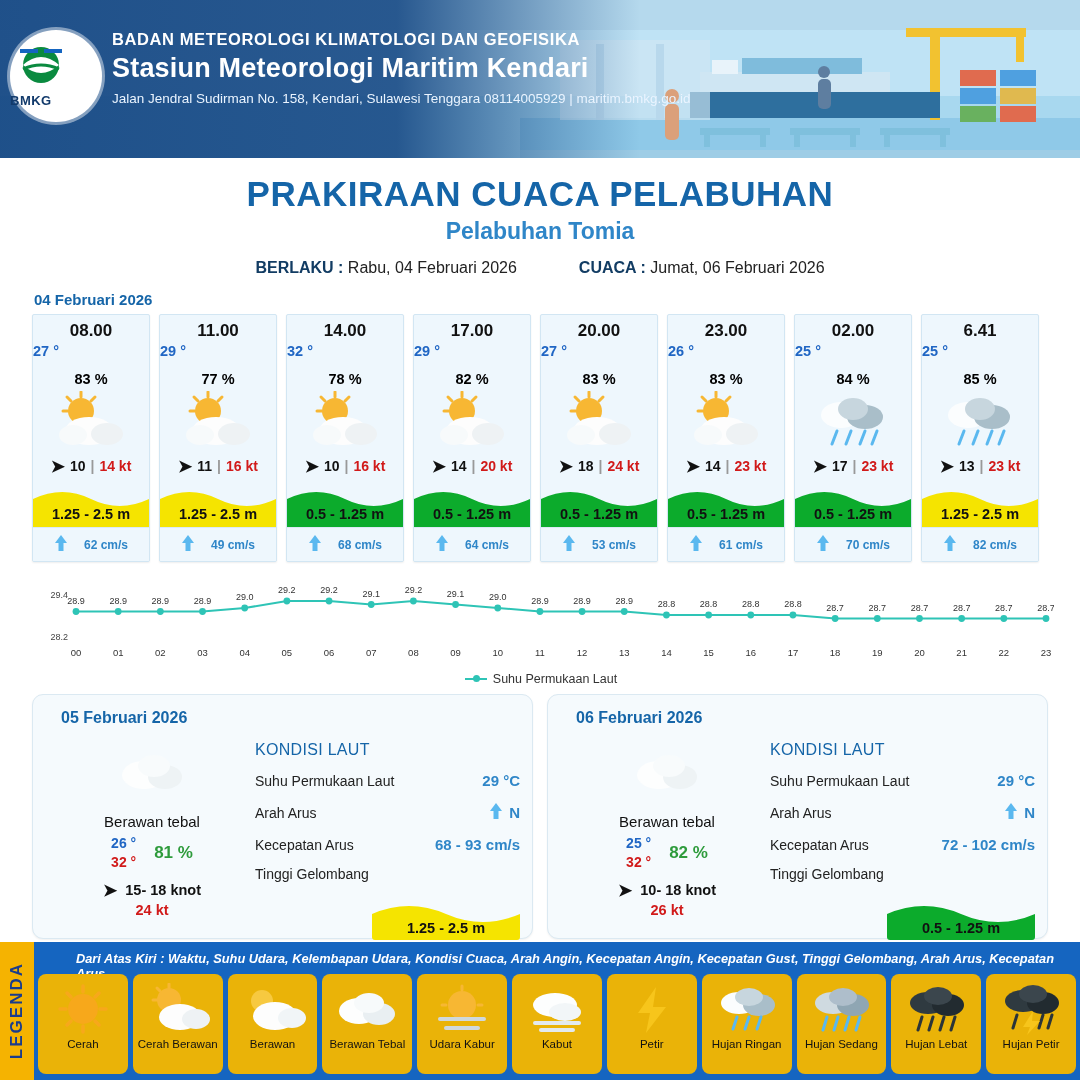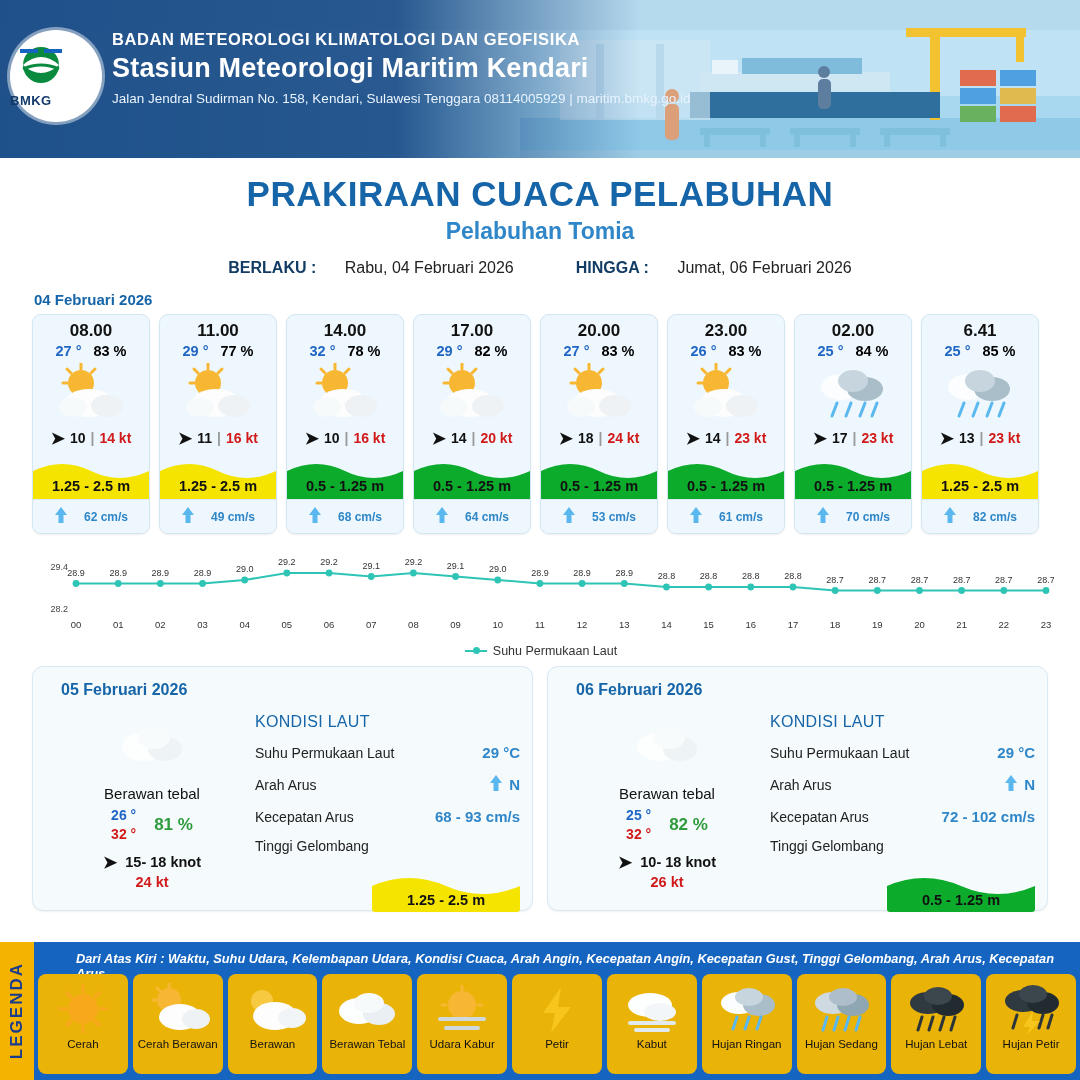--- a/index.html
+++ b/index.html
@@ -45,37 +45,37 @@
   }
   .title-sub {
     text-align:center; margin-top:4px;
     font-size:23px; font-weight:bold; color:#2f86c8;
   }
   .validity {
     display:flex; justify-content:center; gap:62px;
     margin-top:14px; font-size:16px; color:#1c3f63;
   }
   .validity b { color:#123c63; }
-  .validity .val { color:#222;margin-left:24px; }
+  .validity .val { color:#222; }
 
   .date-label {
     margin:14px 0 0 34px; font-size:15px; font-weight:bold; color:#1565a8;
   }
 
   
   .cards {
     display:flex; gap:9px; margin:6px 0 0 32px; width:1016px;
   }
   .card {
     width:118px; background:#eef7fd; border:1px solid #d2e6f3;
-    border-radius:9px; overflow:hidden; position:relative;
+    border-radius:2px; overflow:hidden; position:relative;
     box-shadow:0 1px 2px rgba(0,0,0,.07);
   }
   .c-time { text-align:center; font-size:17px; font-weight:bold; color:#111; padding:6px 0 2px; }
-  .c-th { display:flex; justify-content:center; gap:12px; font-size:14.5px; font-weight:bold; padding-bottom:2px;}
+  .c-th { display:flex; justify-content:center; gap:12px; font-size:14.5px; font-weight:bold; padding-bottom:2px;flex-direction:column;}
   .c-temp { color:#2066c4; }
   .c-hum { color:#000000;text-align:center; }
   .c-icon { height:62px; display:flex; align-items:center; justify-content:center; }
   .c-wind {
     display:flex; align-items:center; justify-content:center; gap:5px;
     font-size:14px; font-weight:bold; height:30px;
   }
   .c-wind .ws { color:#111; }
   .c-wind .sep { color:#999; }
   .c-wind .gust { color:#d11a1a; }
@@ -247,21 +247,21 @@
 </div>
 
 <div class="title-main">PRAKIRAAN CUACA PELABUHAN</div>
 <div class="title-sub">Pelabuhan Tomia</div>
 <div class="validity">
   <div>
     <b>BERLAKU :</b>
     <span class="val">Rabu, 04 Februari 2026</span>
   </div>
   <div>
-    <b>HINGGA :</b>
+    <b>CUACA :</b>
     <span class="val">Jumat, 06 Februari 2026</span>
   </div>
 </div>
 
 <div class="date-label">04 Februari 2026</div>
 
 <div class="cards">
 
   <div class="card">
     <div class="c-time">08.00</div>
@@ -881,38 +881,38 @@
               <line x1="20" y1="45" x2="52" y2="45"></line>
             </g>
           </svg>
       </div>
       <div class="leg-lbl">Udara Kabur</div>
     </div>
 
     <div class="leg-item">
       <div class="leg-ic">
         <svg width="72" height="52" viewBox="0 0 72 52">
-            <path d="M40 4 L22 30 H34 L30 50 L50 24 H37 Z" fill="#f7c51b"></path>
-          </svg>
-      </div>
-      <div class="leg-lbl">Petir</div>
-    </div>
-
-    <div class="leg-item">
-      <div class="leg-ic">
-        <svg width="72" height="52" viewBox="0 0 72 52">
             <ellipse cx="34" cy="22" rx="22" ry="12" fill="#fdfefe"></ellipse>
             <ellipse cx="44" cy="29" rx="16" ry="9" fill="#f2f6f8"></ellipse>
             <g stroke="#e3eaee" stroke-width="4" stroke-linecap="round">
               <line x1="14" y1="40" x2="58" y2="40"></line>
               <line x1="20" y1="47" x2="52" y2="47"></line>
             </g>
           </svg>
       </div>
       <div class="leg-lbl">Kabut</div>
+    </div>
+
+    <div class="leg-item">
+      <div class="leg-ic">
+        <svg width="72" height="52" viewBox="0 0 72 52">
+            <path d="M40 4 L22 30 H34 L30 50 L50 24 H37 Z" fill="#f7c51b"></path>
+          </svg>
+      </div>
+      <div class="leg-lbl">Petir</div>
     </div>
 
     <div class="leg-item">
       <div class="leg-ic">
         <svg width="72" height="52" viewBox="0 0 72 52">
             <ellipse cx="28" cy="20" rx="18" ry="11" fill="#fbfdfe"></ellipse>
             <ellipse cx="48" cy="22" rx="16" ry="11" fill="#a9bec9"></ellipse>
             <ellipse cx="38" cy="14" rx="14" ry="9" fill="#c7d6de"></ellipse>
             <g stroke="#5ab8ef" stroke-width="3" stroke-linecap="round">
               <line x1="26" y1="34" x2="22" y2="46"></line>

